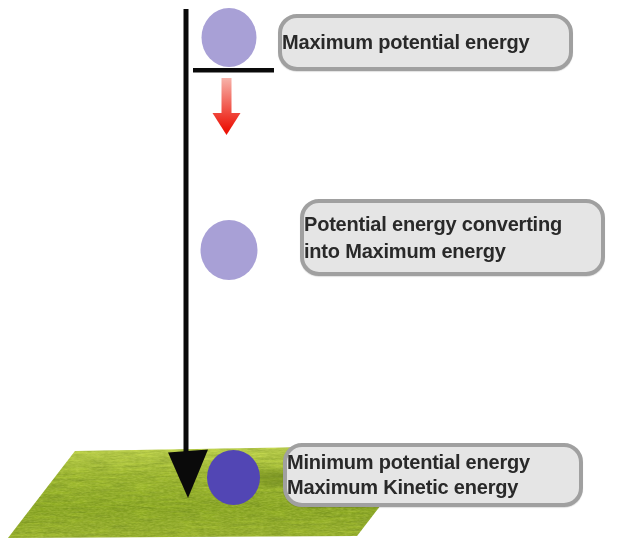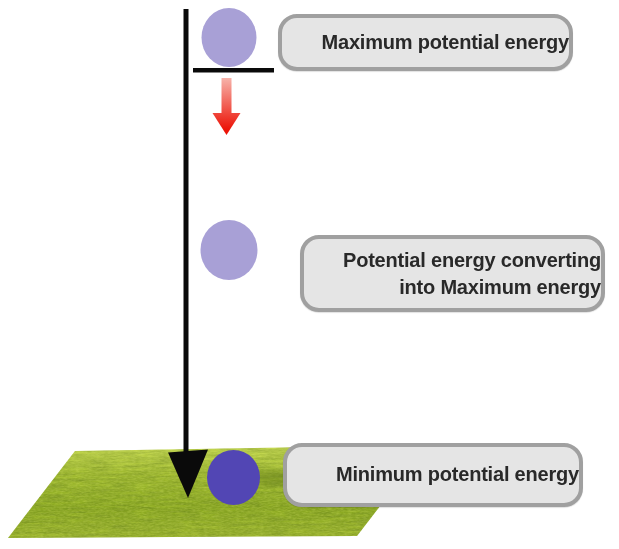--- a/index.html
+++ b/index.html
@@ -26,27 +26,27 @@
     background: var(--color-label_bg, #e5e5e5);
     border: 4.5px solid var(--color-label_border, #a0a0a0);
     border-radius: 19px;
     color: var(--color-label_text, #292929);
     font-weight: 700;
     font-size: 20px;
     text-align: center;
     display: flex;
     flex-direction: column;
     justify-content: center;
-    align-items: flex-end;
+    align-items: flex-start;
     letter-spacing: -0.2px;
     box-shadow: 0 1px 1px rgba(0,0,0,0.12);
   }
   .label .line { display: block; white-space: nowrap; }
   .label-top    { left: 278px; top: 14px;  width: 295px; height: 57px; }
-  .label-middle { left: 300px; top: 199px; width: 305px; height: 77px; line-height: 1.35; margin-top: 36px; }
+  .label-middle { left: 300px; top: 199px; width: 305px; height: 77px; line-height: 1.35; }
   .label-bottom { left: 283px; top: 443px; width: 300px; height: 64px; line-height: 1.27; }
 </style>
 </head>
 <body>
 
 <div class="stage">
 
   <svg class="art" width="619" height="549" viewBox="0 0 619 549" xmlns="http://www.w3.org/2000/svg">
     <defs>
       <linearGradient id="grassGrad" x1="0" y1="445" x2="0" y2="538" gradientUnits="userSpaceOnUse">
@@ -104,15 +104,16 @@
     <span class="line">Maximum potential energy</span>
   </div>
 
   <div class="label label-middle">
     <span class="line">Potential energy converting</span>
     <span class="line">into Maximum energy</span>
   </div>
 
   <div class="label label-bottom">
     <span class="line">Minimum potential energy</span>
+    <span class="line">Maximum Kinetic energy</span>
   </div>
 
 </div>
 
 </body></html>

